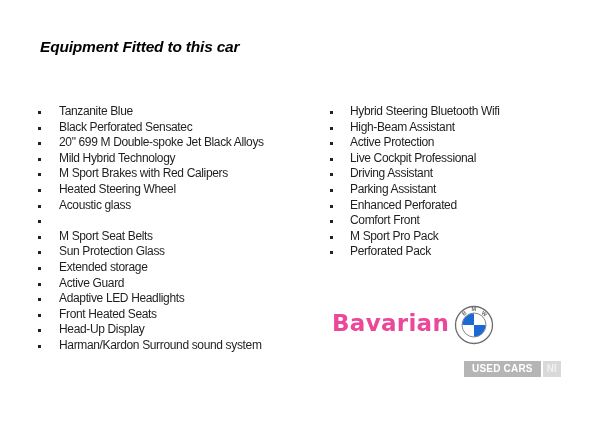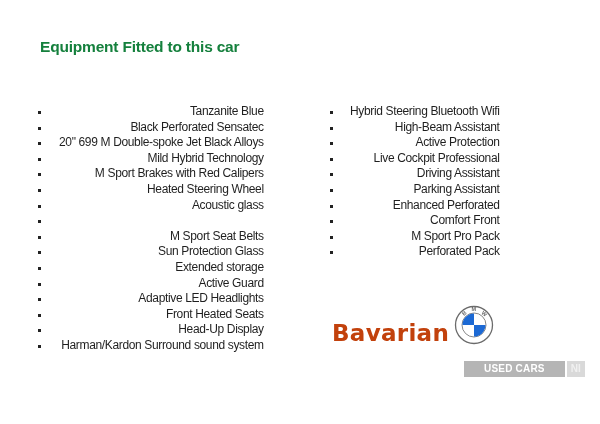--- a/index.html
+++ b/index.html
@@ -1,35 +1,35 @@
 <!DOCTYPE html>
 <html><head>
 <meta charset="utf-8">
 <style>
   html, body { margin: 0; padding: 0; background: #ffffff; }
   body { width: 600px; height: 424px; position: relative; overflow: hidden;
          font-family: "Liberation Sans", sans-serif; color: #1a1a1a; }
   .title { position: absolute; left: 40px; top: 38px; font-size: 15.5px; font-weight: bold;
-           letter-spacing: -0.2px; color: #15803d; }
+           letter-spacing: -0.2px; color: #000000; font-style: italic; }
   ul.col { position: absolute; list-style: none; margin: 0; padding: 0; }
   ul.col li { position: relative; height: 15.6px; line-height: 15.6px; font-size: 12px;
-              letter-spacing: -0.35px; color: #1f1f1f; white-space: nowrap; text-align: right; }
+              letter-spacing: -0.35px; color: #1f1f1f; white-space: nowrap; }
   ul.col li .bullet { position: absolute; width: 3px; height: 3px; background: #222; top: 7px; }
   #col-left { left: 38px; top: 104px; }
   #col-left li { padding-left: 21px; }
   #col-left li .bullet { left: 0; }
   #col-right { left: 330px; top: 104px; }
   #col-right li { padding-left: 20px; }
   #col-right li .bullet { left: 0; }
   .brand { position: absolute; left: 332px; top: 310px; font-size: 23px; font-weight: bold;
-           color: #c2410c; letter-spacing: 0.3px; font-family: "DejaVu Sans", sans-serif; margin-top: 10px; }
+           color: #ec4899; letter-spacing: 0.3px; font-family: "DejaVu Sans", sans-serif; }
   .roundel { position: absolute; left: 454px; top: 305px; width: 40px; height: 40px; }
   .badge { position: absolute; left: 464px; top: 361px; height: 16px; display: flex; }
   .badge .a { background: #b5b5b5; color: #fff; font-size: 10px; font-weight: bold;
-              padding: 0 20px; line-height: 16px; letter-spacing: 0.2px; }
+              padding: 0 8px; line-height: 16px; letter-spacing: 0.2px; }
   .badge .b { background: #d9d9d9; color: #f0f0f0; font-size: 10px; font-weight: bold;
               padding: 0 4px; line-height: 16px; margin-left: 2px; }
 </style>
 </head>
 <body>
 
 <div class="title">Equipment Fitted to this car</div>
 
 <ul class="col" id="col-left">
   <li><span class="bullet"></span><span>Tanzanite Blue</span></li>

